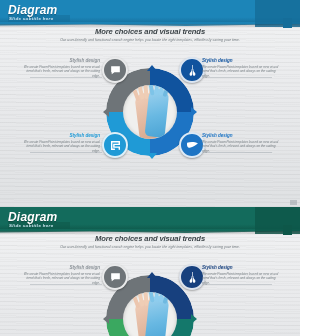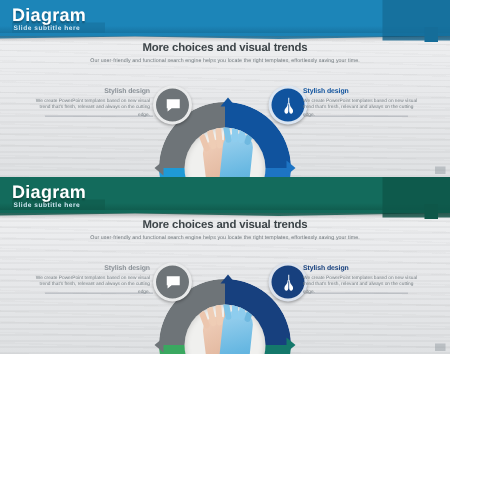--- a/index.html
+++ b/index.html
@@ -1,22 +1,23 @@
 <!DOCTYPE html>
 <html><head>
 <meta charset="utf-8">
 <style>
   html,body{margin:0;padding:0;background:#ffffff;}
   body{width:300px;height:336px;overflow:hidden;font-family:"Liberation Sans",sans-serif;}
 
-  .slide{position:relative;width:300px;height:118px;overflow:hidden;
+  .slide{position:relative;width:300px;height:207px;overflow:hidden;
     background:
       repeating-linear-gradient(0deg, rgba(0,0,0,0.030) 0px, rgba(0,0,0,0.030) 1px, rgba(255,255,255,0) 1px, rgba(255,255,255,0) 4px),
       repeating-linear-gradient(2deg, rgba(0,0,0,0.018) 0px, rgba(0,0,0,0.018) 1px, rgba(255,255,255,0) 1px, rgba(255,255,255,0) 7px),
       linear-gradient(180deg,#f2f3f4 0%,#e9eaec 45%,#dfe1e3 100%);
+    font-style: italic;
   }
 
   
   .banner{position:absolute;left:0;top:0;width:300px;height:28px;}
   .banner-main{position:absolute;left:0;top:0;width:300px;height:24px;}
   .banner-main::after{content:"";position:absolute;left:0;right:0;bottom:-3px;height:5px;
      background:inherit;clip-path:polygon(0 0,100% 0,100% 40%,62% 80%,30% 48%,0 72%);opacity:.85;}
   .banner-fold{position:absolute;left:255px;top:0;width:45px;height:27px;opacity:.82;}
   .banner-shadow{position:absolute;left:0;top:24px;width:300px;height:4px;
      background:linear-gradient(180deg,rgba(0,0,0,.22),rgba(0,0,0,0));}

